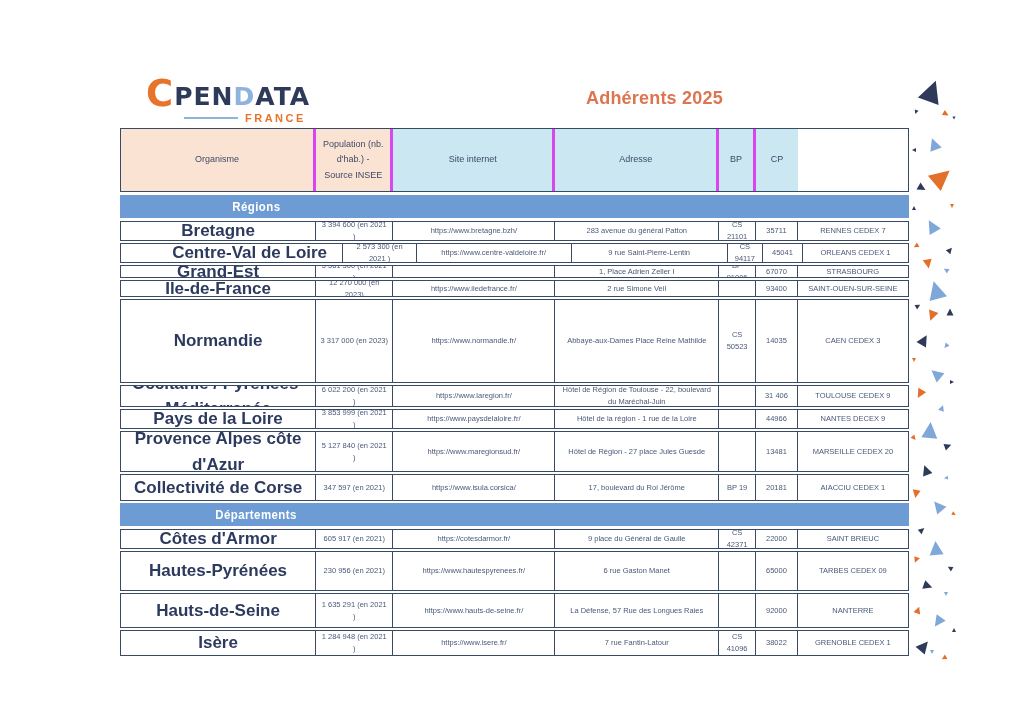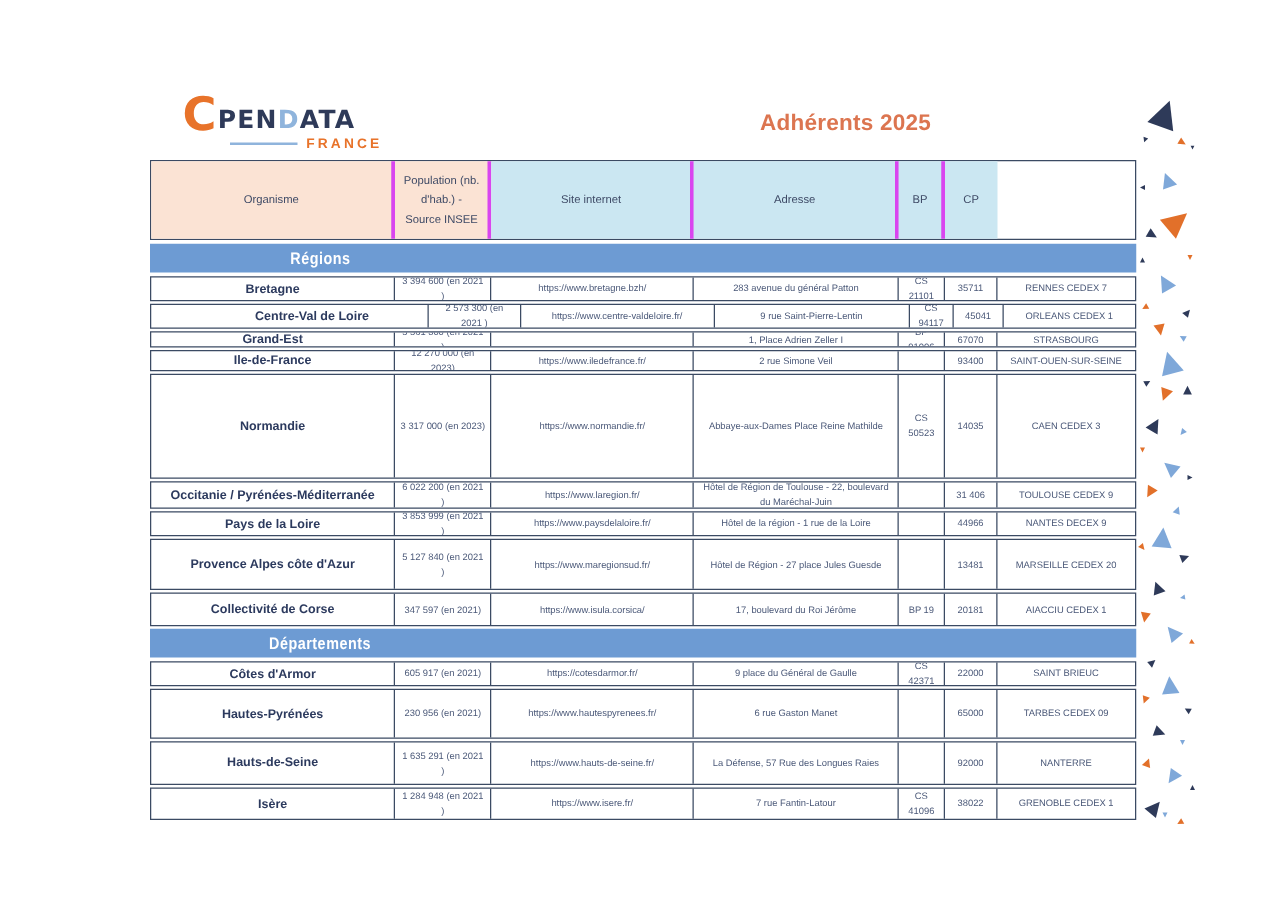--- a/index.html
+++ b/index.html
@@ -6,28 +6,28 @@
   html,body { background:#ffffff; }
   body { font-family:"Liberation Sans", sans-serif; }
   .page {
     position:relative; width:1024px; height:724px; background:#ffffff; overflow:hidden;
   }
 
   
   .logo { position:absolute; left:146px; top:76px; }
   .logo-main { display:flex; align-items:center; }
   .logo-o { font-family:"DejaVu Sans", sans-serif; font-size:37px; line-height:32px; font-weight:800; color:#E8732A; margin-right:1px; }
-  .logo-rest { font-family:"DejaVu Sans", sans-serif; font-size:20px; font-weight:800; color:#2E3A59; letter-spacing:1px; padding-top:6px; }
+  .logo-rest { font-family:"DejaVu Sans", sans-serif; font-size:25px; font-weight:800; color:#2E3A59; letter-spacing:1px; padding-top:6px; }
   .logo-d { color:#8FB4DC; }
   .logo-sub { display:flex; align-items:center; gap:7px; margin-left:38px; margin-top:1px; }
   .logo-line { width:54px; height:2px; background:#8FB4DC; }
   .logo-france { font-size:11px; font-weight:bold; color:#E8732A; letter-spacing:2.5px; }
 
   
-  .doc-title { position:absolute; left:608px; top:88px; font-size:18px; font-weight:bold; color:#DC7550; letter-spacing:0.2px; }
+  .doc-title { position:absolute; left:586px; top:88px; font-size:18px; font-weight:bold; color:#DC7550; letter-spacing:0.2px; }
 
   
   .tbl { position:absolute; left:120px; top:128px; width:789px; }
   .t-header { display:flex; height:64px; border:1px solid #3B4A63; margin-bottom:3px; }
   .t-header .hcell {
     display:flex; align-items:center; justify-content:center; text-align:center;
     font-size:9px; color:#3E4A66; line-height:1.7; padding:2px 6px;
     border-right:3px solid #d946ef;
   }
   .t-header .hcell:last-child { border-right:none; }
@@ -38,21 +38,21 @@
   .section-label { width:34.6%; text-align:center; color:#ffffff; font-weight:bold; font-size:13.5px; }
   .section-label span { display:inline-block; transform:scaleX(0.85); letter-spacing:0.5px; }
 
   .t-row { display:flex; border:1px solid #3B4A63; margin-bottom:2px; background:#ffffff; }
   .t-row .cell {
     display:flex; align-items:center; justify-content:center; text-align:center;
     font-size:7.5px; color:#4A5878; line-height:1.6; padding:1px 4px;
     border-right:1px solid #3B4A63; overflow:hidden;
   }
   .t-row .cell:last-child { border-right:none; }
-  .cell.org { font-size:10px; font-weight:bold; color:#2C3A5E; line-height:1.5; }
+  .cell.org { font-size:17px; font-weight:bold; color:#2C3A5E; line-height:1.5; }
   .cell.site.haslink { cursor:pointer; }
 
   
   .c0 { width:24.8%; } .c1 { width:9.8%; } .c2 { width:20.6%; } .c3 { width:20.8%; }
   .c4 { width:4.7%; }  .c5 { width:5.3%; } .c6 { width:14.0%; }
 
   
   .decor { position:absolute; left:902px; top:78px; }
 </style>
 </head>

